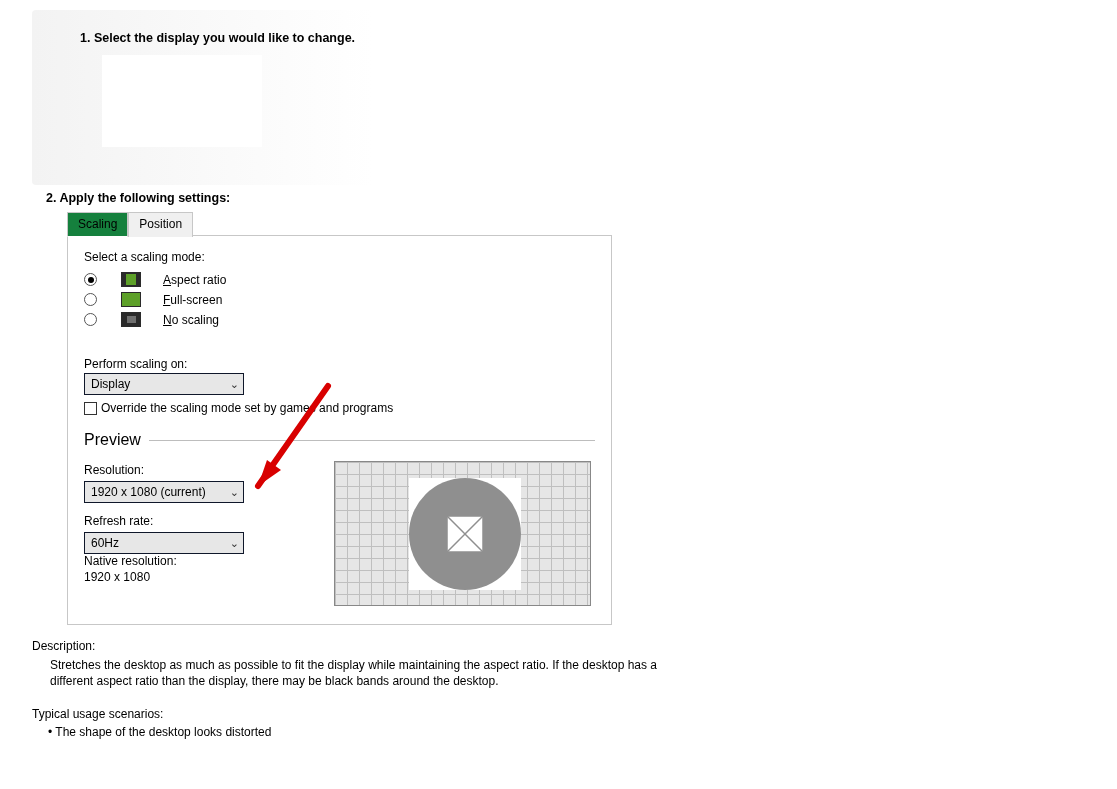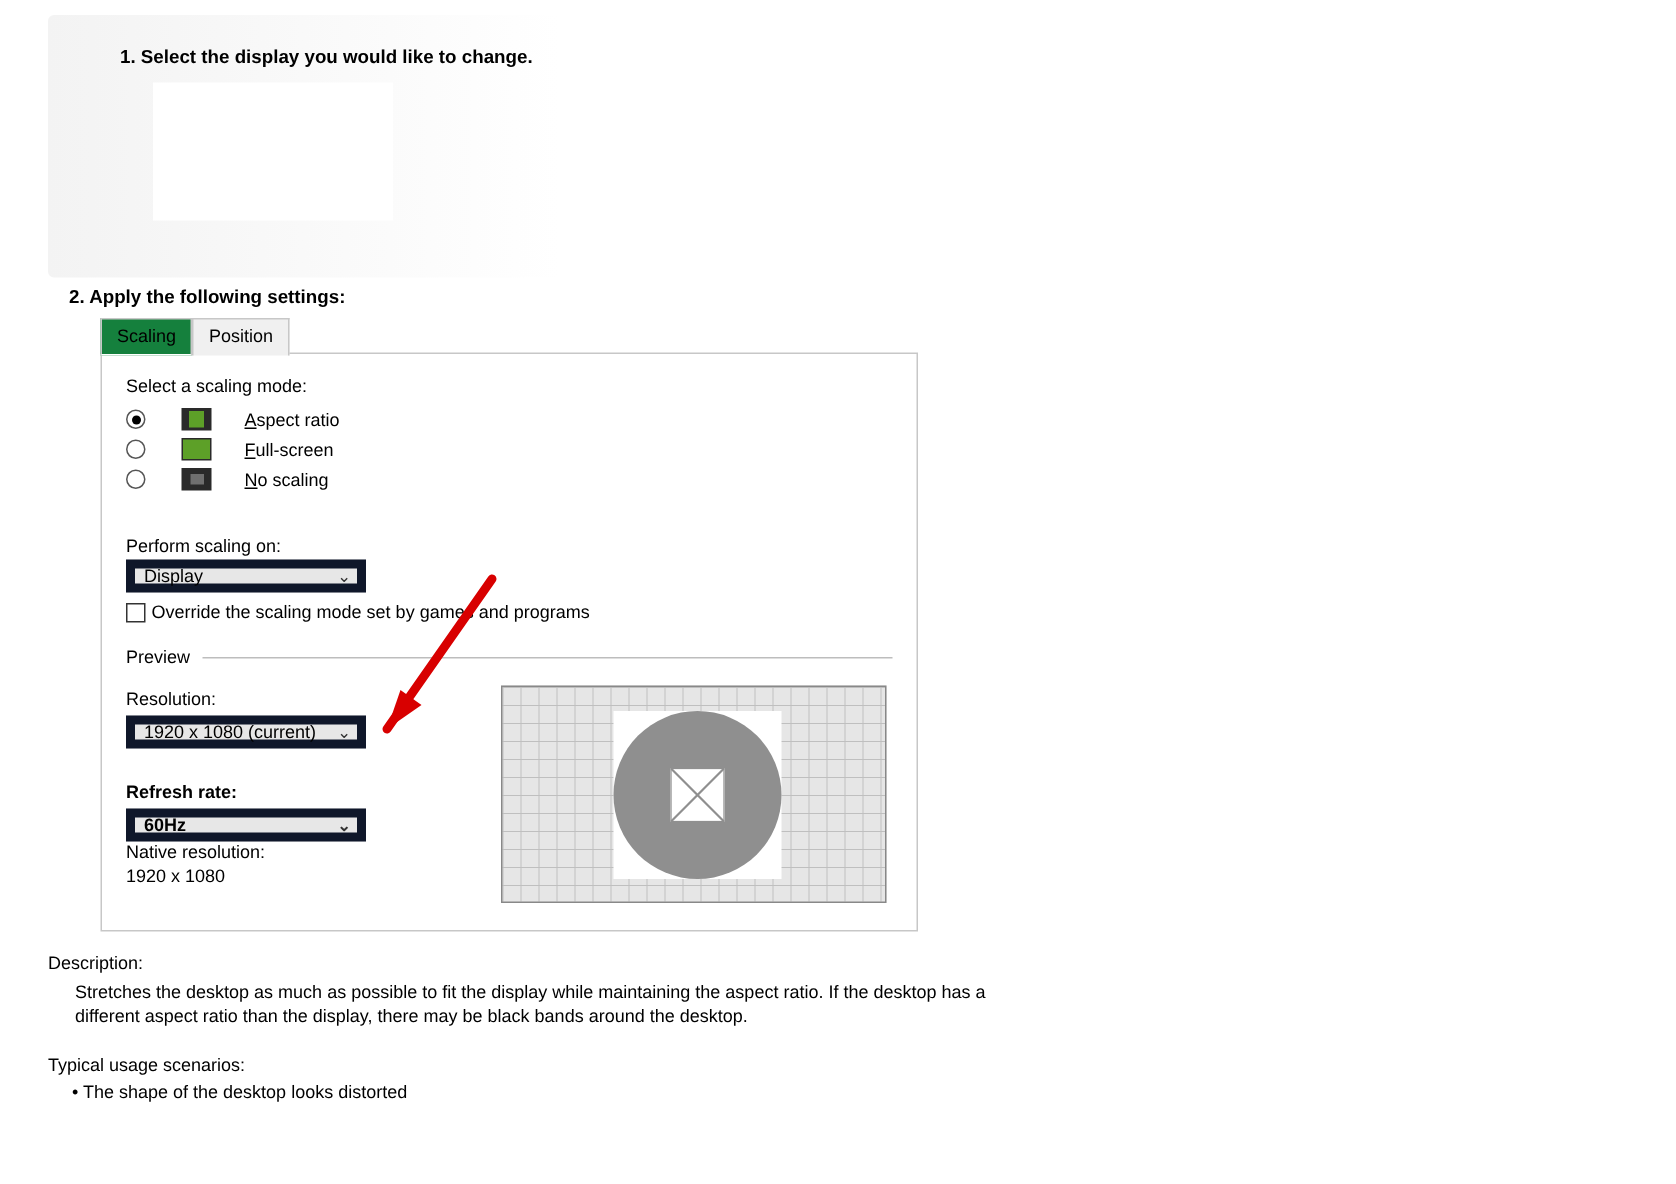--- a/index.html
+++ b/index.html
@@ -96,39 +96,39 @@
   .mode-ico .inner-fs { width:18px; height:13px; background:#5da028; }
   .mode-ico .inner-ns { width:9px; height:7px; background:#6f6f6f; }
   .underline { text-decoration: underline; text-decoration-thickness:1px; }
 
   .section-gap { margin-top: 30px; }
 
   .select {
     margin-top: 2px;
     display:inline-flex; align-items:center; justify-content:space-between;
     width:160px; height:22px;
-    border:6px solid #0f172a;
+    border:1px solid #0f172a;
     background:#e7e7e7;
     padding:0 4px 0 6px;
     font-size:12px;
     cursor:pointer;
   }
   .select .chev { font-size:11px; color:#333; }
 
   .chk-row { display:flex; align-items:center; gap:4px; margin-top:6px; }
   .chk {
     width:13px; height:13px;
     border:1px solid #333;
     display:inline-block;
     cursor:pointer;
     background:#fff;
   }
 
   .preview-row { display:flex; align-items:center; margin-top:16px; }
-  .preview-label { font-size:12px; margin-right:8px; }
+  .preview-label { font-size:16px; margin-right:8px; }
   .preview-line { flex:1; height:1px; background:#bdbdbd; }
 
   .twocol { display:flex; gap:50px; margin-top:10px; align-items:flex-start; }
   .leftcol { width: 200px; }
   .fld { margin-top:4px; }
   .fld-lbl { margin-bottom:2px; }
   .native { margin-top:0; }
   .native-val { margin-top:2px; }
 
   .preview-img {
@@ -262,21 +262,21 @@
           <div class="leftcol">
 
             <div class="fld">
               <div class="fld-lbl">Resolution:</div>
               <div class="select">
                 <span>1920 x 1080 (current)</span>
                 <span class="chev">⌄</span>
               </div>
             </div>
 
-            <div class="fld" style="margin-top:22px;font-weight:bold;">
+            <div class="fld" style="margin-top:11px;">
               <div class="fld-lbl">Refresh rate:</div>
               <div class="select">
                 <span>60Hz</span>
                 <span class="chev">⌄</span>
               </div>
             </div>
 
             <div class="native">
               <div>Native resolution:</div>
               <div class="native-val">1920 x 1080</div>

